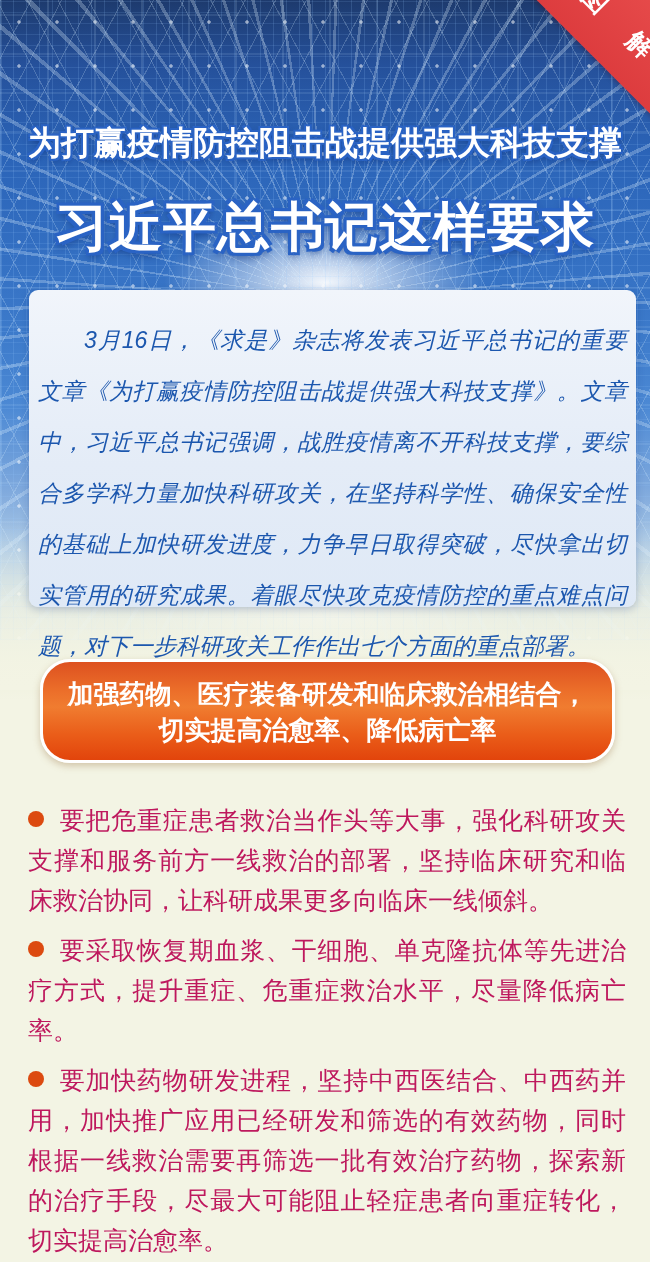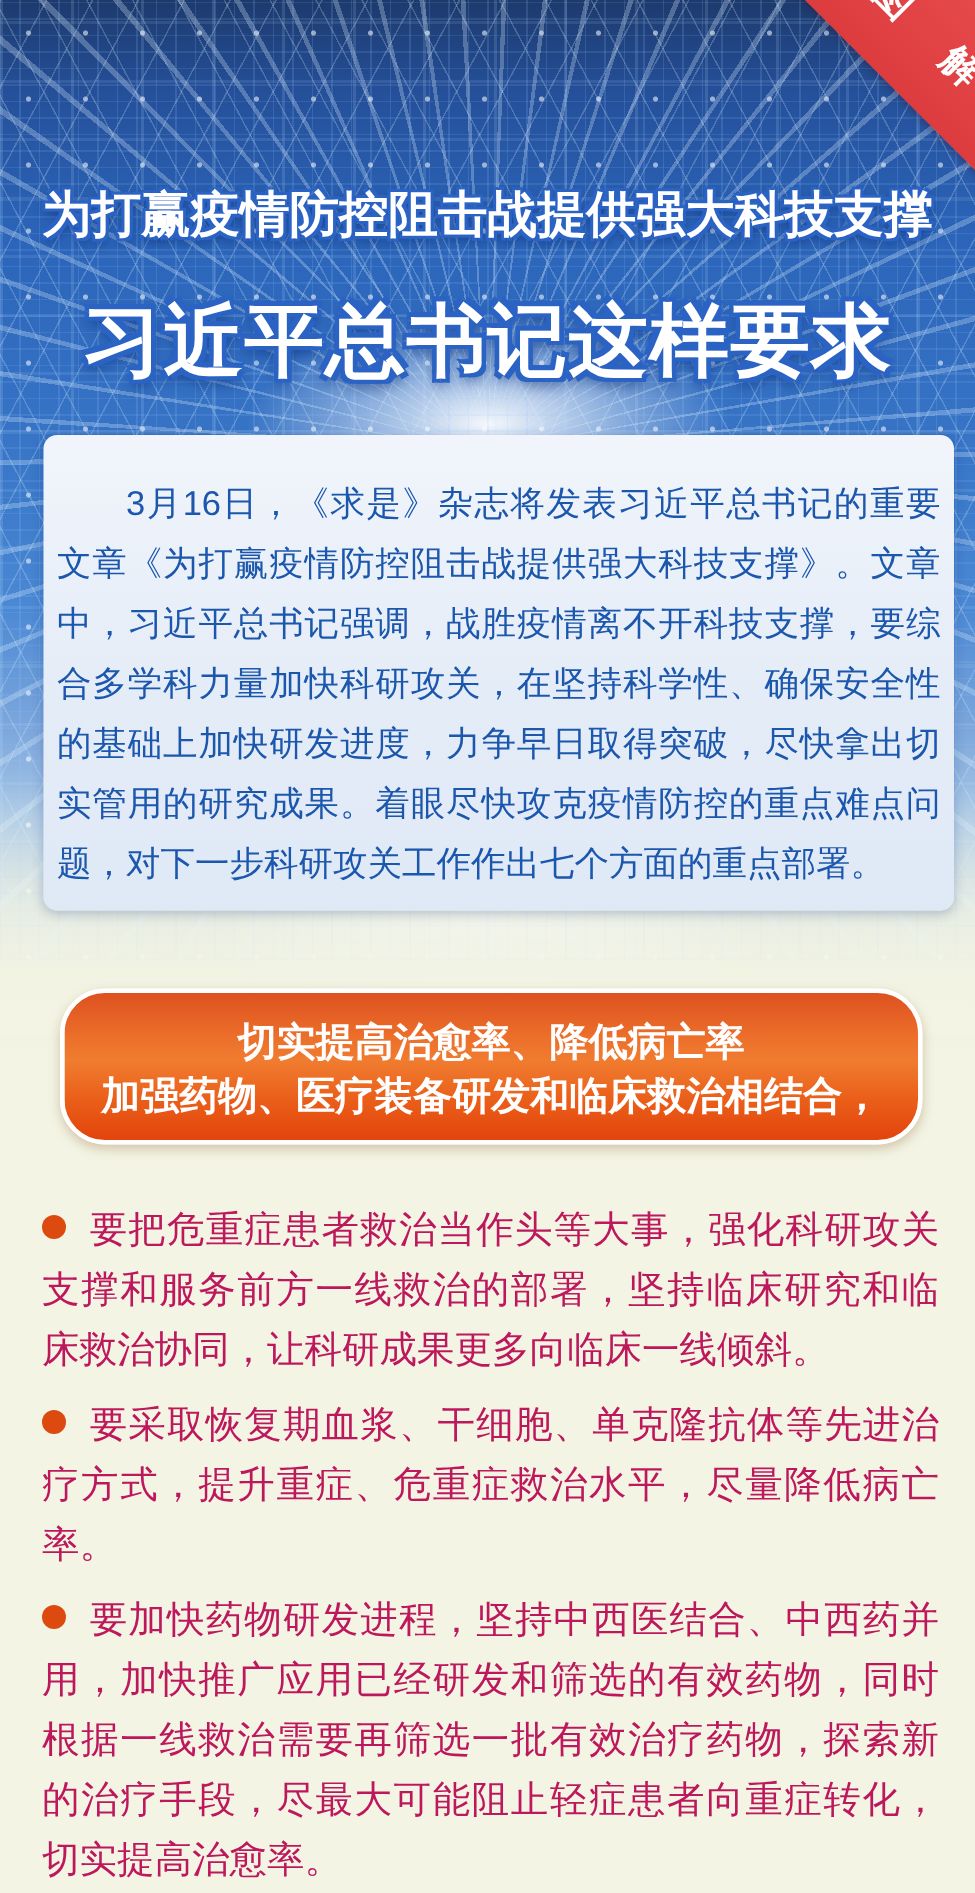--- a/index.html
+++ b/index.html
@@ -68,22 +68,22 @@
   }
   
   .quote-box{
     position:absolute;left:29px;top:290px;width:607px;height:317px;
     box-sizing:border-box;border-radius:9px;z-index:4;
     background:linear-gradient(180deg,#f1f5fb 0%,#e4ecf7 55%,#dfe9f6 100%);
     padding:25px 9px 0 9px;
     box-shadow:0 2px 8px rgba(10,40,110,.25);
   }
   .quote-box p{
-    margin:0;color:#1c57ae;font-size:23px;line-height:40px;
-    text-indent:2em;text-align:justify;font-weight:500;
+    margin:0;color:#1c57ae;font-size:23px;line-height:51px;
+    text-indent:2em;text-align:justify;font-weight:500;font-style:italic;
   }
   
   .pill{
     position:absolute;left:40px;top:659px;width:575px;height:104px;
     box-sizing:border-box;border:3px solid #ffffff;border-radius:30px;z-index:5;
     background:linear-gradient(180deg,#dd5120 0%,#ec6f2a 30%,#f07c30 46%,#ea5d19 74%,#e2440c 100%);
     color:#fff;font-weight:bold;font-size:26px;line-height:36px;text-align:center;
     padding-top:14px;
     box-shadow:0 3px 7px rgba(150,110,60,.35);
   }
@@ -116,22 +116,22 @@
 
   <div class="subtitle">为打赢疫情防控阻击战提供强大科技支撑</div>
 
   <div class="title">习近平总书记这样要求</div>
 
   <div class="quote-box">
     <p>3月16日，《求是》杂志将发表习近平总书记的重要文章《为打赢疫情防控阻击战提供强大科技支撑》。文章中，习近平总书记强调，战胜疫情离不开科技支撑，要综合多学科力量加快科研攻关，在坚持科学性、确保安全性的基础上加快研发进度，力争早日取得突破，尽快拿出切实管用的研究成果。着眼尽快攻克疫情防控的重点难点问题，对下一步科研攻关工作作出七个方面的重点部署。</p>
   </div>
 
   <div class="pill">
+    <div>加强药物、医疗装备研发和临床救治相结合，</div>
     <div>切实提高治愈率、降低病亡率</div>
-    <div>加强药物、医疗装备研发和临床救治相结合，</div>
   </div>
 
   <div class="bullets">
     <p class="bullet"><span class="dot"></span><span>要把危重症患者救治当作头等大事，强化科研攻关支撑和服务前方一线救治的部署，坚持临床研究和临床救治协同，让科研成果更多向临床一线倾斜。</span></p>
     <p class="bullet"><span class="dot"></span><span>要采取恢复期血浆、干细胞、单克隆抗体等先进治疗方式，提升重症、危重症救治水平，尽量降低病亡率。</span></p>
     <p class="bullet"><span class="dot"></span><span>要加快药物研发进程，坚持中西医结合、中西药并用，加快推广应用已经研发和筛选的有效药物，同时根据一线救治需要再筛选一批有效治疗药物，探索新的治疗手段，尽最大可能阻止轻症患者向重症转化，切实提高治愈率。</span></p>
   </div>
 
 </div>
 

